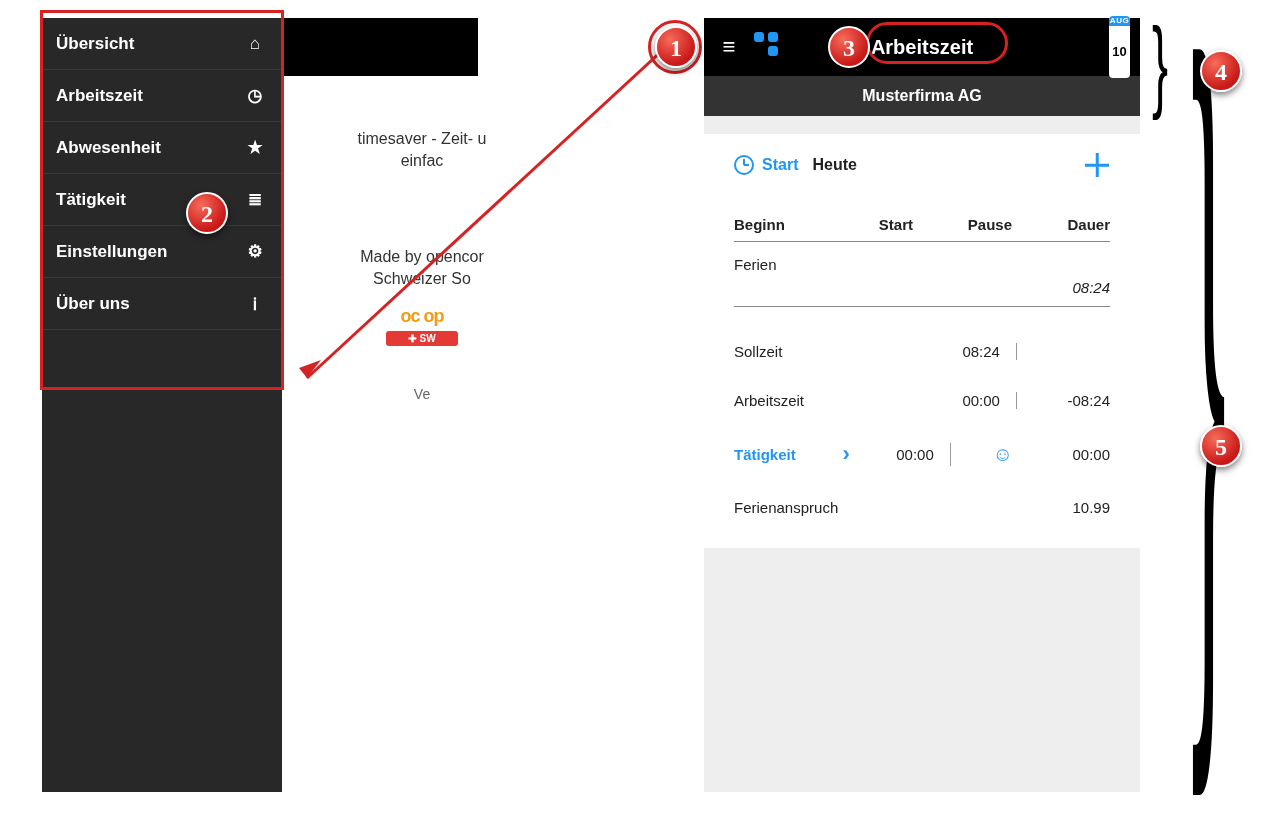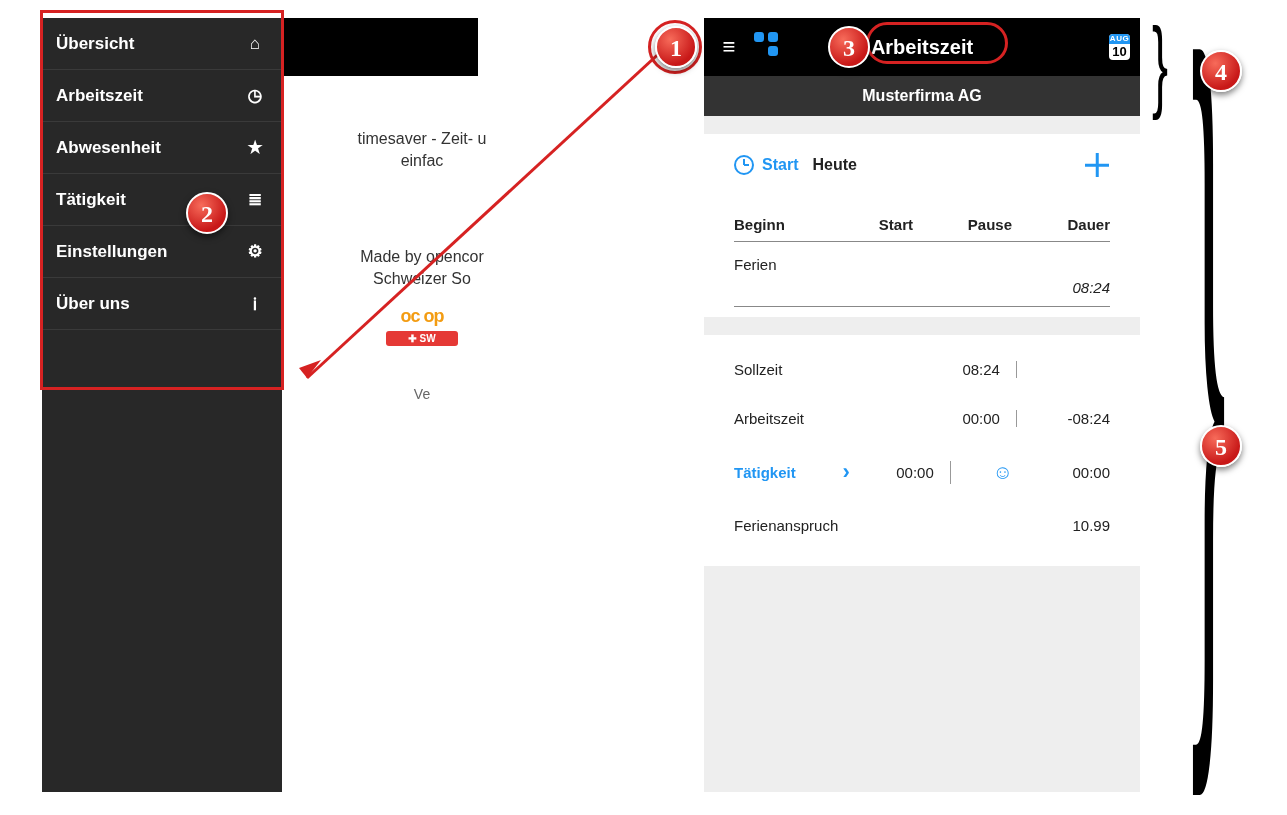--- a/index.html
+++ b/index.html
@@ -15,21 +15,21 @@
   .drawer-item .icn { width: 22px; text-align: center; font-size: 17px; color: #fff; }
 
   .topbar { position: absolute; left: 0; top: 0; width: 100%; height: 58px; background: #000; color: #fff; display: flex; align-items: center; font-size: 20px; font-weight: 600; z-index: 3; }
   .topbar .menu-btn { width: 50px; text-align: center; font-size: 22px; }
   .logo-swirl { width: 30px; height: 30px; position: relative; }
   .logo-swirl span { position: absolute; width: 10px; height: 10px; border-radius: 3px; background: #2196f3; }
   .ls1 { left: 0; top: 0; } .ls2 { left: 14px; top: 0; } .ls3 { left: 14px; top: 14px; }
   .topbar .title { position:absolute; left:0; width:100%; text-align:center; }
   .date-chip { margin-left:auto; margin-right:10px; background:#fff; color:#000; border-radius:4px; width:21px; text-align:center; font-weight:700; font-size:11px; line-height:1.05; overflow:hidden; z-index:4; }
   .date-chip .m { background:#2196f3; color:#fff; font-size:8px; padding:1px 0; letter-spacing:.5px; }
-  .date-chip .d { font-size:13px; padding:1px 0; }
+  .date-chip .d { font-size:13px; padding:19px 0; }
 
   .left-body { position: absolute; left: 240px; top: 58px; width: 240px; padding: 50px 0 0 40px; color: #333; font-size: 16px; text-align:center; }
   .left-body .line { margin: 4px 0; }
   .brand-oc { color:#f39c12; font-weight:700; margin-top:18px; font-size:18px; letter-spacing:-1px;}
   .swiss-chip { display:inline-block; background:#e53935; color:#fff; font-size:10px; padding:2px 22px; border-radius:3px; margin-top:4px; font-weight:700; }
   .ve { margin-top:40px; font-size:14px; color:#666; }
 
   
   .subhead { position:absolute; left:0; top:58px; width:100%; height:40px; background:#333; color:#fff; text-align:center; line-height:40px; font-size:16px; font-weight:600; z-index:2; }
   .body { position:absolute; left:0; top:98px; width:100%; bottom:0; background:#eee; font-size:16px; color:#222; }
@@ -41,21 +41,21 @@
   .start-txt { color:#2196f3; font-weight:700; margin-right:14px; }
   .heute { font-weight:700; }
   .plus { margin-left:auto; width:26px; height:26px; position:relative; cursor:pointer; }
   .plus::before,.plus::after { content:""; position:absolute; background:#2196f3; left:50%; top:50%; transform:translate(-50%,-50%); }
   .plus::before { width:24px; height:2.5px; } .plus::after { width:2.5px; height:24px; }
 
   .tbl-head { display:flex; font-weight:700; font-size:15px; padding:12px 0 8px; border-bottom:1px solid #888; margin-top:26px;}
   .col1{flex:1.1;} .col2{flex:.9;text-align:center;} .col3{flex:.9;text-align:center;} .col4{flex:.7;text-align:right;}
   .entry-lbl { padding:14px 0 6px; font-size:15px; }
   .entry-dur { text-align:right; font-style:italic; font-size:15px; padding-bottom:10px; border-bottom:1px solid #888; }
-  .stats { background:#fff; margin-top:18px; padding:10px 30px 16px; font-size:15px; }
+  .stats { background:#fff; padding:10px 30px 16px; font-size:15px; }
   .srow { display:flex; align-items:center; padding:16px 0; }
   .slbl { flex:1.1; }
   .sv1 { flex:.9; text-align:right; padding-right:16px; border-right:1px solid #999; }
   .sv3 { flex:.7; text-align:right; }
   .task-row .slbl { color:#2196f3; font-weight:700; }
   .chev { color:#2196f3; font-weight:900; font-size:22px; margin-left:6px;}
   .smile { color:#2196f3; font-size:20px; }
   .sv-icon-cell { flex:.9; text-align:center; border-left:1px solid #999; padding-left:10px;}
 
   

